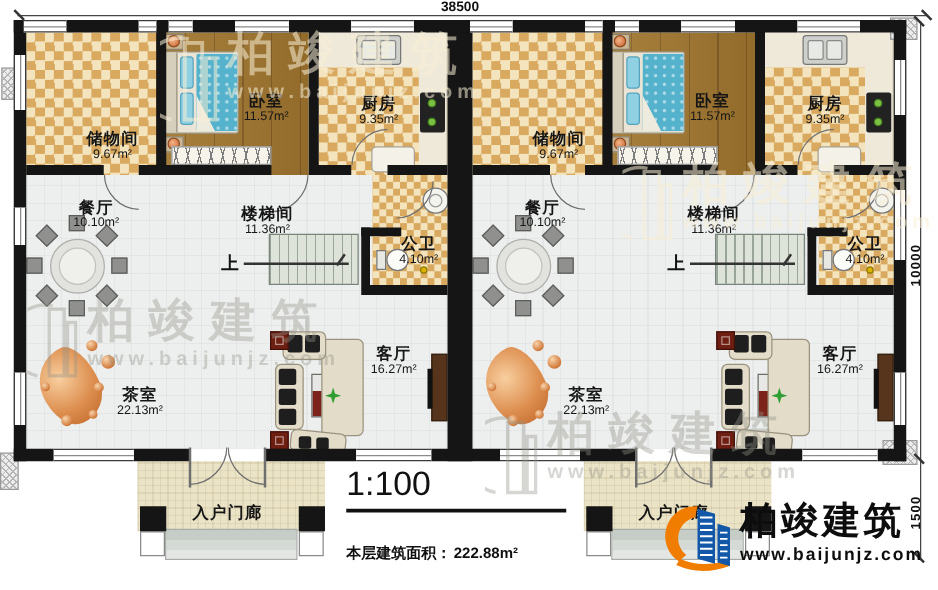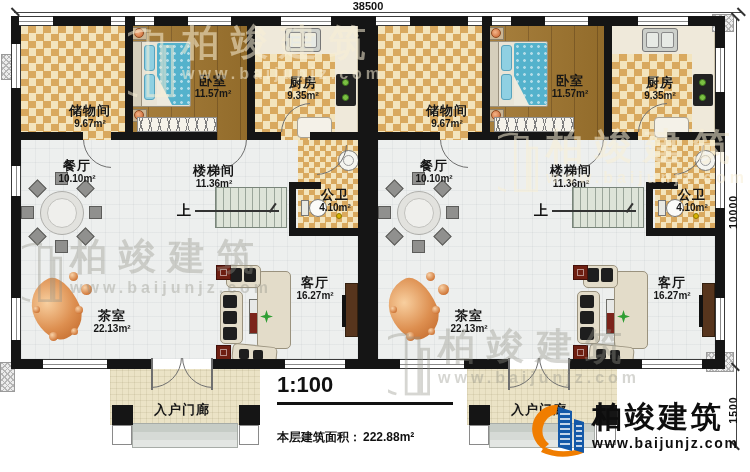--- a/index.html
+++ b/index.html
@@ -97,35 +97,35 @@
   .redtable::after { content:""; position:absolute; left:3px; top:3px; right:3px; bottom:3px; border:1px solid rgba(255,255,255,.5); }
   .rug { background:linear-gradient(180deg,#e7e8e6 0 40%, #7c241b 40% 100%); border:1px solid #6d6d68; }
   .rugplant { position:absolute; width:13px; height:13px; background:#2f9e33; z-index:6;
     clip-path:polygon(50% 0,62% 38%,100% 50%,62% 62%,50% 100%,38% 62%,0 50%,38% 38%); }
   .tvcab { background:#57351d; border:1px solid #33200f; }
   .tvbar { background:#111; }
 
   
   .rlabel { position:absolute; width:90px; text-align:center; color:#161616; z-index:14; }
   .rlabel .nm { font-size:13px; font-weight:bold; line-height:1.1; letter-spacing:1px; }
-  .rlabel .ar { font-size:10px; font-weight:bold;text-align:center; }
+  .rlabel .ar { font-size:10px; font-weight:normal;text-align:center; }
   .uplabel { position:absolute; font-size:14px; font-weight:bold; color:#111; z-index:14; }
   .arrowline { position:absolute; height:1.5px; background:#333; z-index:6; }
   .tickmark { position:absolute; width:11px; height:1.5px; background:#333; z-index:15; }
 
   
   .dimline { position:absolute; background:#444; z-index:8; }
   .dimtext { position:absolute; font-size:11px; font-weight:bold; color:#111; text-align:center; z-index:8; }
   .vdim { transform:rotate(-90deg); letter-spacing:1px; font-size:10.5px; }
 
   
   .titleblock { position:absolute; left:277px; top:372px; z-index:20; color:#111; }
   .tb-top { display:flex; align-items:flex-end; gap:9px; }
   .tb-title { font-size:26px; font-weight:bold; letter-spacing:1px; line-height:1.1; }
-  .tb-scale { font-size:22px; font-weight:bold; padding-bottom:1px; }
+  .tb-scale { font-size:27px; font-weight:normal; padding-bottom:1px; }
   .tb-rule { width:176px; height:3px; background:#111; margin-top:3px; }
   .tb-stats { margin-top:5px; font-size:12px; font-weight:bold; line-height:16px; }
   .tb-row { display:flex; gap:2px; white-space:nowrap;margin-top:24px; }
   .tb-row .gap { width:16px; }
 
   
   .logo { position:absolute; left:531px; top:401px; display:flex; align-items:flex-start; gap:5px; z-index:20; }
   .logo-nm { font-size:30px; font-weight:bold; letter-spacing:3px; color:#0d0d0d; line-height:1.05; }
   .logo-web { font-size:14px; font-weight:bold; letter-spacing:1.6px; color:#0d0d0d; margin-top:2px; }
 

